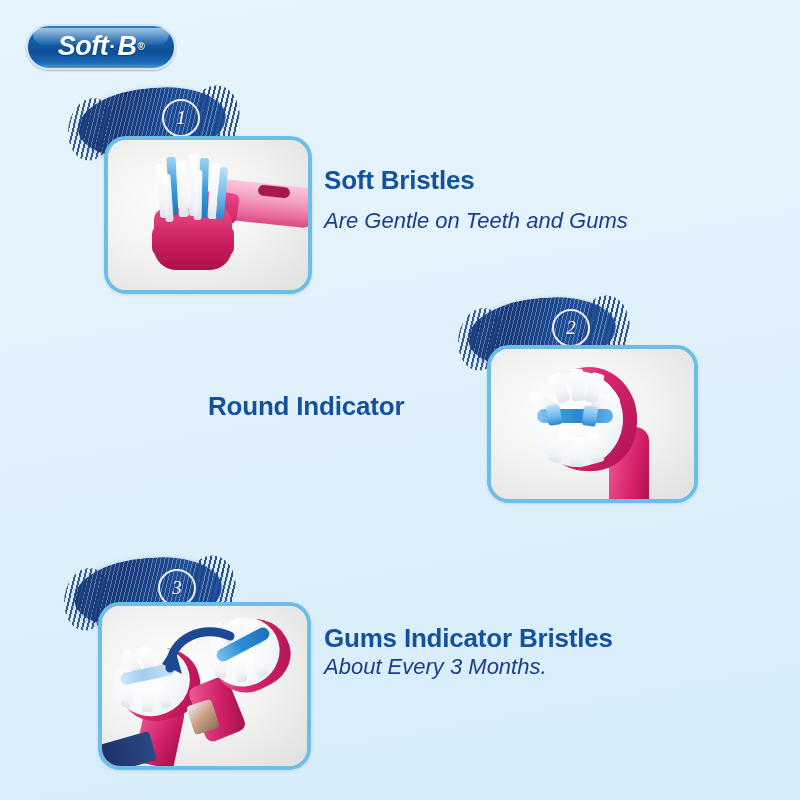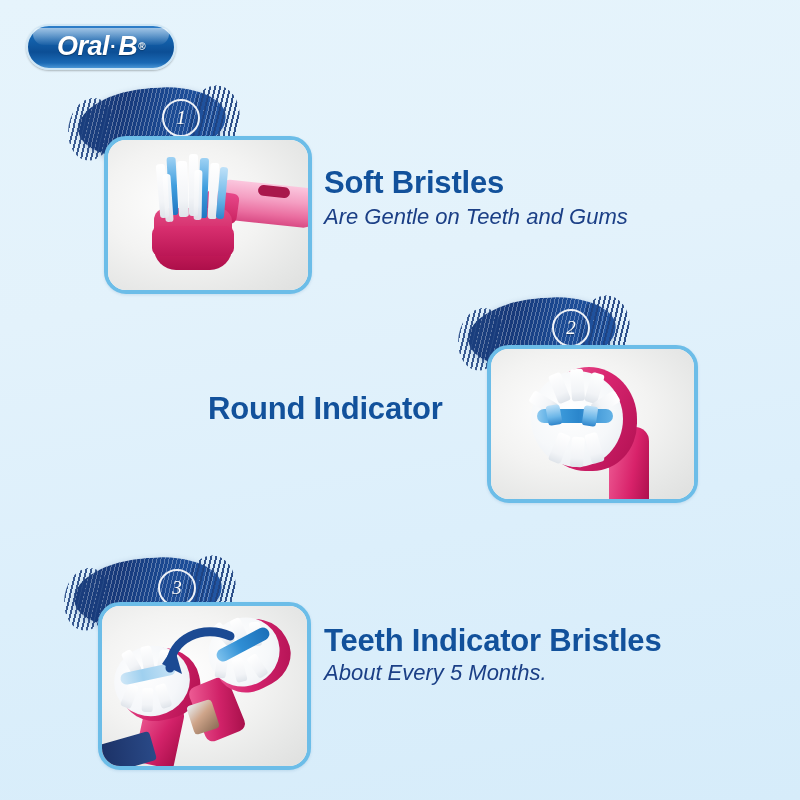--- a/index.html
+++ b/index.html
@@ -78,41 +78,41 @@
   
   .handle{position:absolute;background:linear-gradient(180deg,#f06aa0 0%,#e0417e 45%,#c21f5c 100%);}
   .neck{position:absolute;background:linear-gradient(180deg,#e8488a 0%,#c9215f 100%);}
   .bristle{position:absolute;background:linear-gradient(180deg,#ffffff 0%,#f2f4f7 70%,#dfe4ea 100%);border-radius:3px;}
   .bristle.blue{background:linear-gradient(180deg,#9fd2f4 0%,#3f9ede 50%,#1f76c2 100%);}
   .bristle.blued{background:linear-gradient(180deg,#bfe1f8 0%,#6bb6e8 60%,#2f85cb 100%);}
 
   
   .txt{position:absolute;}
   .title{
-    color:#12519b;font-size:31px;font-weight:bold;letter-spacing:-.2px;line-height:1.12;
+    color:#12519b;font-size:26px;font-weight:bold;letter-spacing:-.2px;line-height:1.12;
     white-space:nowrap;
   }
   .sub{
-    color:#1b3f86;font-size:22px;font-style:italic;line-height:1.26;margin-top:2px;
+    color:#1b3f86;font-size:22px;font-style:italic;line-height:1.26;margin-top:12px;
     white-space:nowrap;
   }
 
   
   .arrow{position:absolute;}
 </style>
 </head>
 <body>
 
 <div class="stage">
 
   <div class="logo">
     <div class="pill"></div>
     <div class="gloss"></div>
     <div class="wordmark">
-      <span>Oral</span>
+      <span>Soft</span>
       <span style="font-style:normal;margin:0 2px 0 1px;font-size:20px;">·</span>
       <span>B</span>
       <span class="reg">®</span>
     </div>
   </div>
 
   <div class="badge" style="left:78px;top:88px;">
     <div class="stroke"></div>
     <div class="num">1</div>
   </div>
@@ -238,17 +238,17 @@
            background:linear-gradient(100deg,#1a2f63 0%,#2a4a88 100%);border-radius:4px;"></div>
 
       <svg class="arrow" style="left:58px;top:14px;" width="82" height="56" viewBox="0 0 82 56">
         <path d="M10 48 C 10 18, 44 4, 70 16" fill="none" stroke="#1b4a93" stroke-width="9" stroke-linecap="round"></path>
         <path d="M22 54 L 2 44 L 14 26 Z" fill="#1b4a93"></path>
       </svg>
     </div>
   </div>
 
   <div class="txt" style="left:324px;top:624px;">
-    <div class="title">Teeth Indicator Bristles</div>
-    <div class="sub" style="margin-top:0;">About Every 5 Months.</div>
+    <div class="title">Gums Indicator Bristles</div>
+    <div class="sub" style="margin-top:0;">About Every 3 Months.</div>
   </div>
 
 </div>
 
 </body></html>

